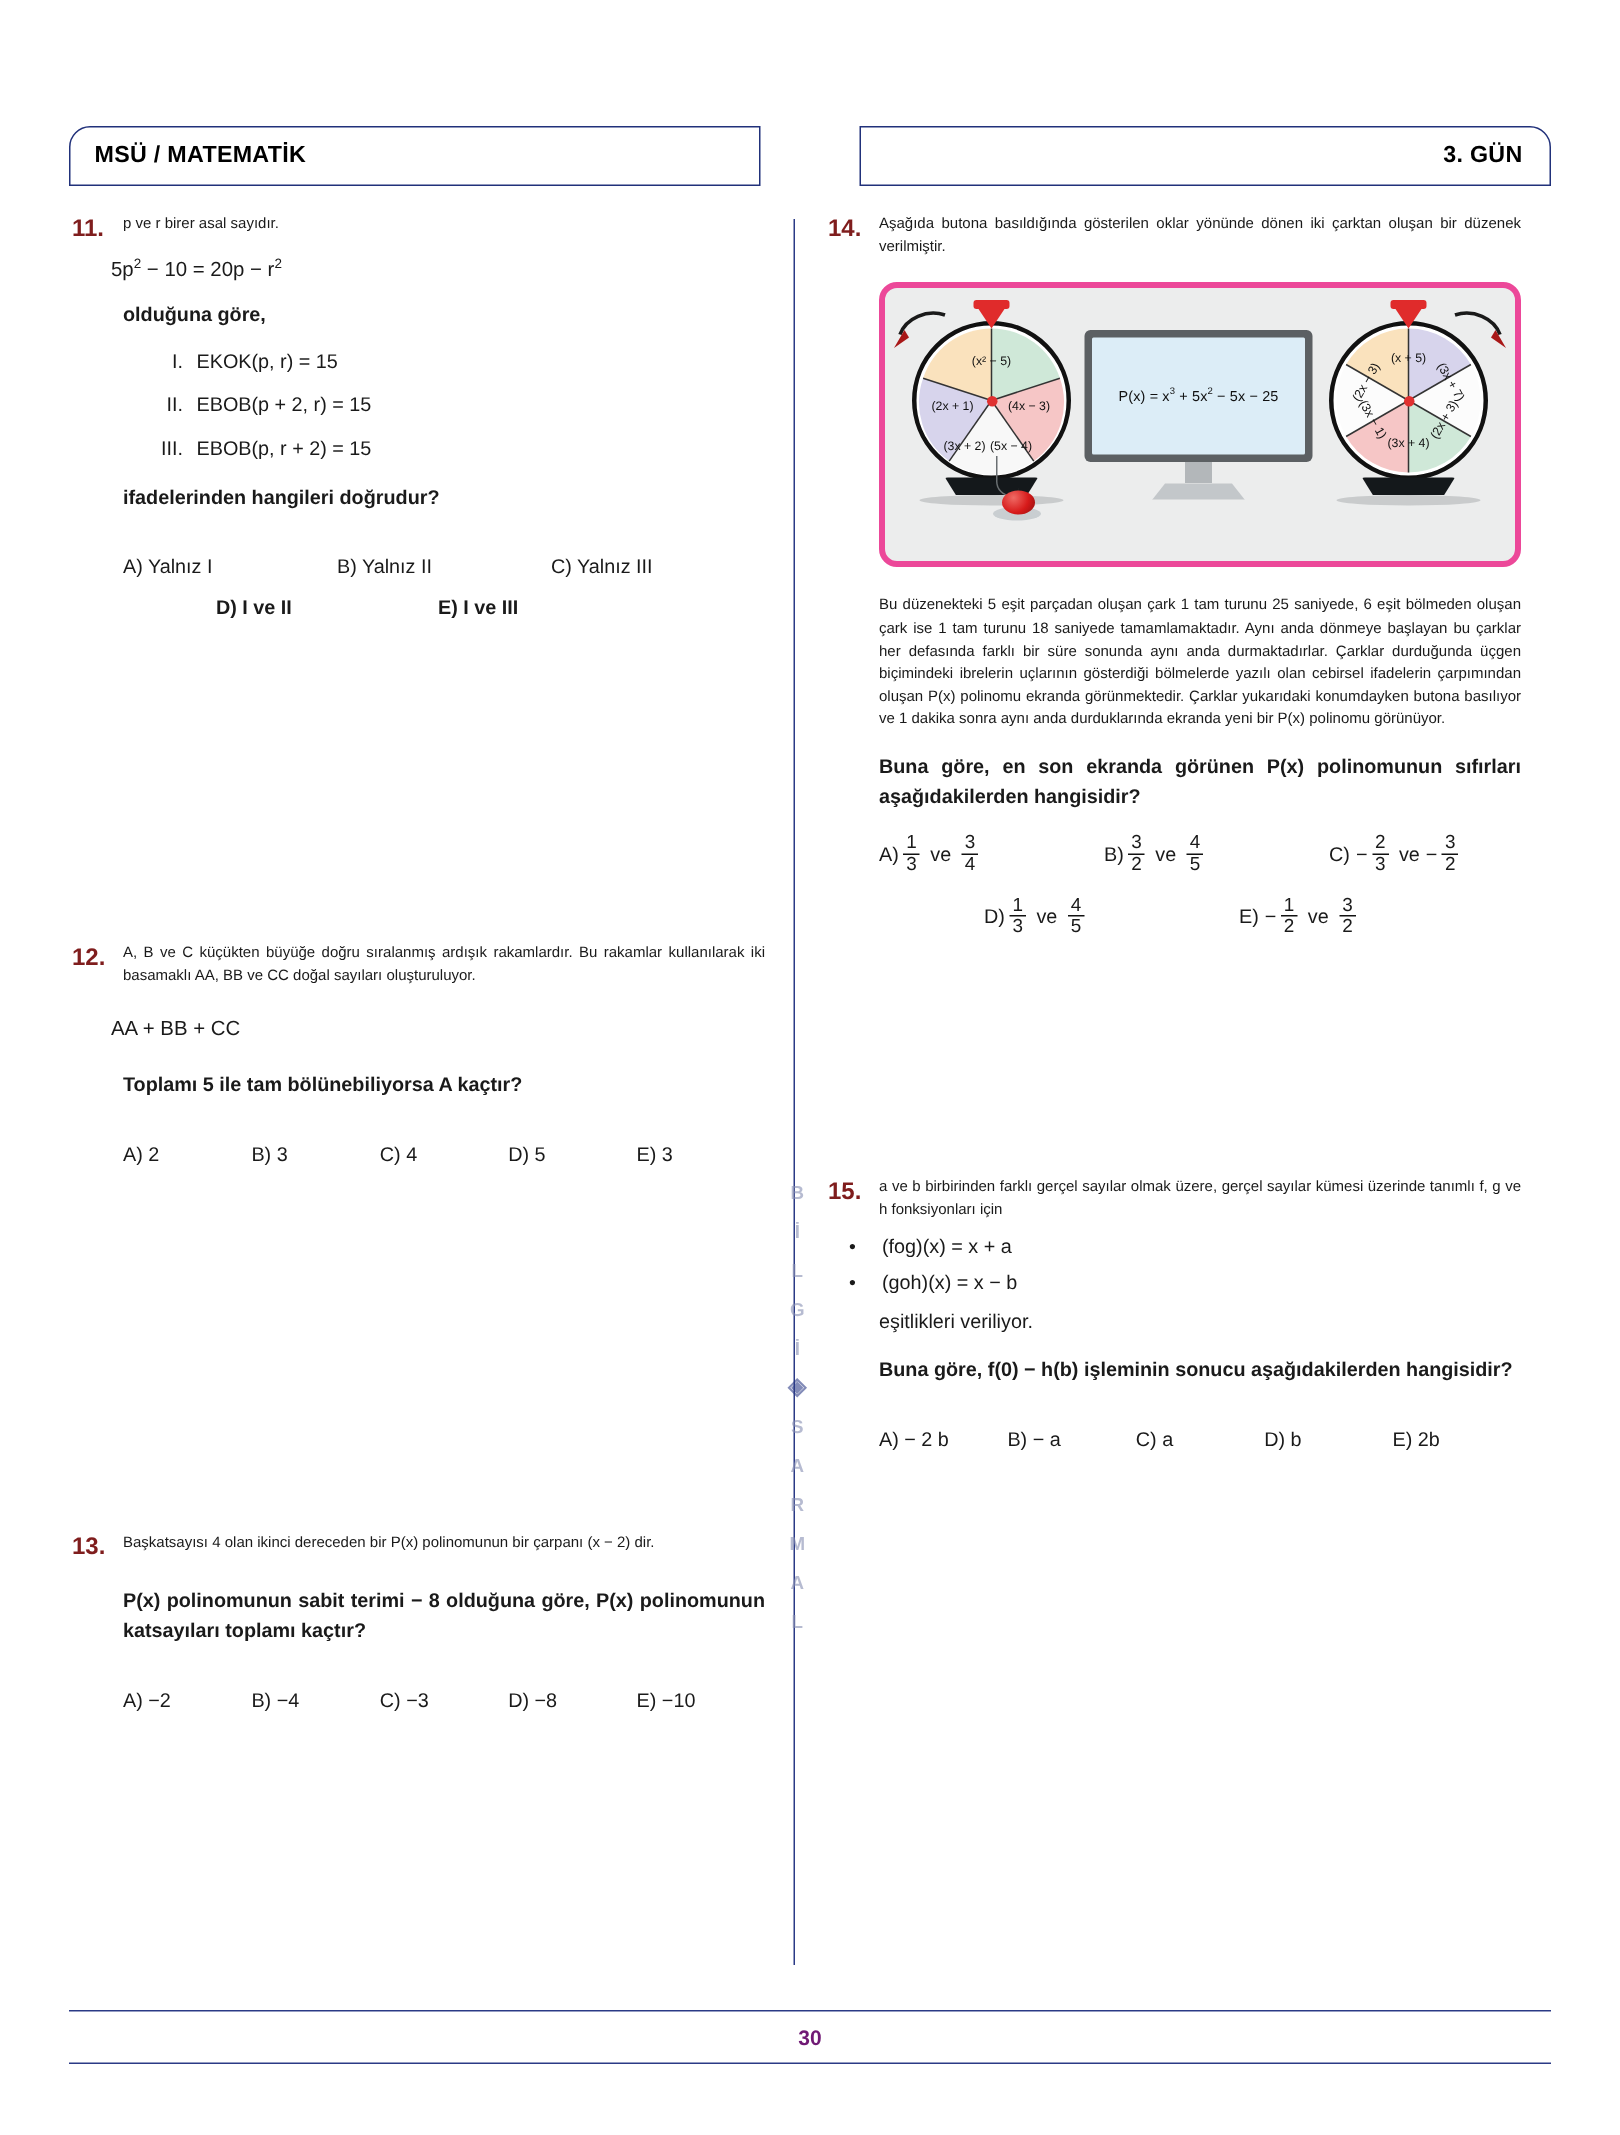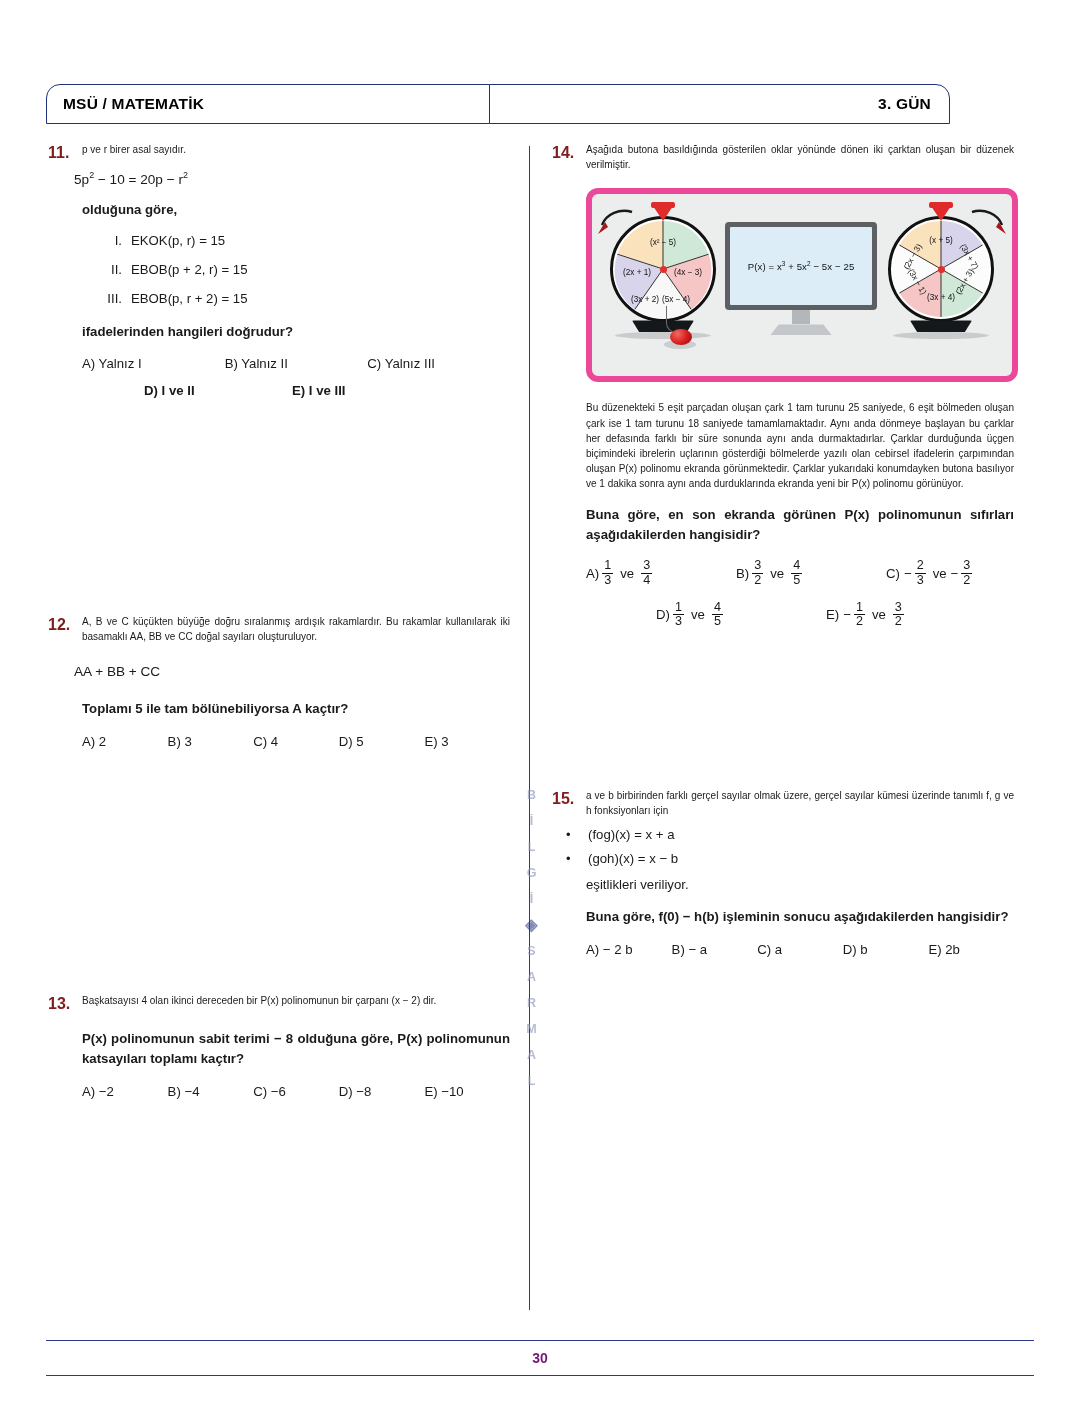--- a/index.html
+++ b/index.html
@@ -17,23 +17,22 @@
     height: 1423px;
     background: #ffffff;
     overflow: hidden;
   }
 
   
   .header-row {
     position: absolute;
     top: 84px;
     left: 46px;
-    width: 876px;
+    width: 988px;
     height: 42px;
-    padding-left: 28px;
   }
   .hdr-box {
     position: absolute;
     top: 0;
     height: 40px;
     border: 1.5px solid #21317a;
     background: #ffffff;
     box-sizing: border-box;
     display: flex;
     align-items: center;
@@ -146,21 +145,21 @@
   }
   .bullet-dot {
     flex: 0 0 22px;
     font-size: 13px;
     line-height: 1;
   }
 
   
   .opts {
     display: flex;
-    margin-top: 14px;
+    margin-top: 28px;
     font-size: 13.2px;
   }
   .opts span.opt { display: inline-block; }
   .opt-5 .opt { width: 87px; }
   .opt-3 .opt { width: 152px; }
   .opts-row2 {
     display: flex;
     margin-top: 12px;
     font-size: 13.2px;
     padding-left: 62px;
@@ -197,21 +196,21 @@
 
   sup.exp { font-size: .66em; vertical-align: super; line-height: 0; }
 
   
   .figure {
     margin-top: 16px;
     margin-left: 34px;
     width: 420px;
     height: 182px;
     background: #eceded;
-    border: 6px solid #ec4899;
+    border: 4px solid #ec4899;
     border-radius: 12px;
     position: relative;
     overflow: hidden;
   }
   .screen-wrap {
     position: absolute;
     left: 133px;
     top: 28px;
     width: 152px;
   }
@@ -438,21 +437,21 @@
 
     <div class="q" style="margin-top:244px;">
       <div class="q-head">
         <span class="q-num">13.</span>
         <span class="q-body just">Başkatsayısı 4 olan ikinci dereceden bir P(x) polinomunun bir çarpanı (x − 2) dir.</span>
       </div>
       <div class="bold-q indent">P(x) polinomunun sabit terimi − 8 olduğuna göre, P(x) polinomunun katsayıları toplamı kaçtır?</div>
       <div class="opts opt-5 indent">
         <span class="opt">A) −2</span>
         <span class="opt">B) −4</span>
-        <span class="opt">C) −6</span>
+        <span class="opt">C) −3</span>
         <span class="opt">D) −8</span>
         <span class="opt">E) −10</span>
       </div>
     </div>
 
   </div>
 
   <div class="col col-right">
 
     <div class="q">

